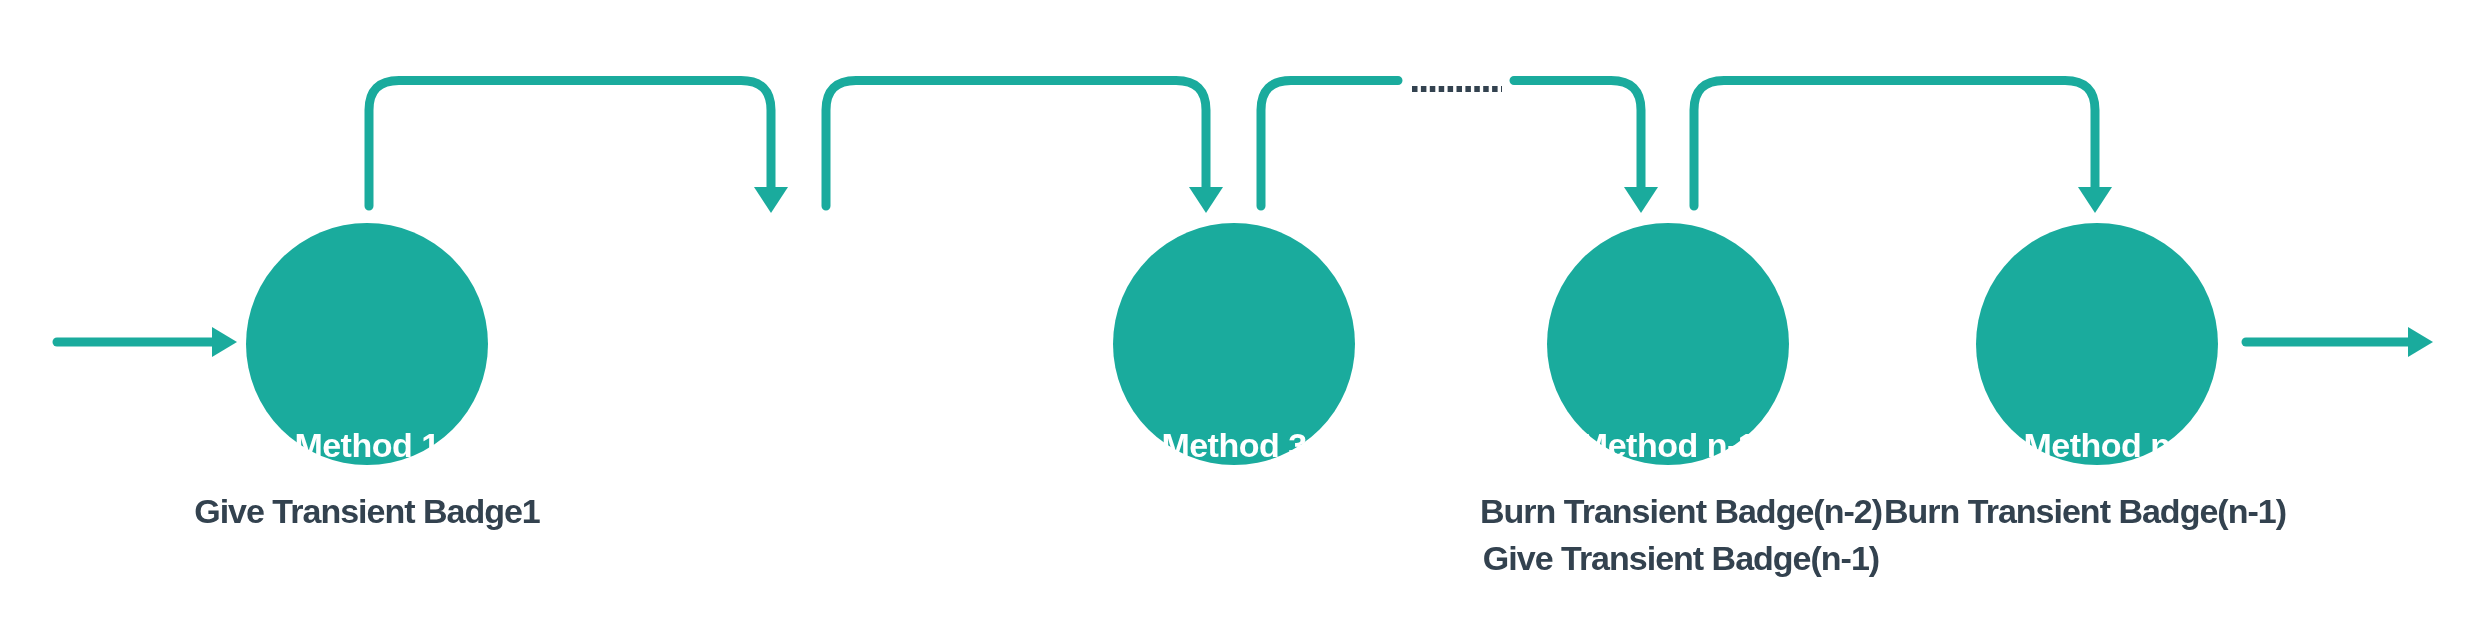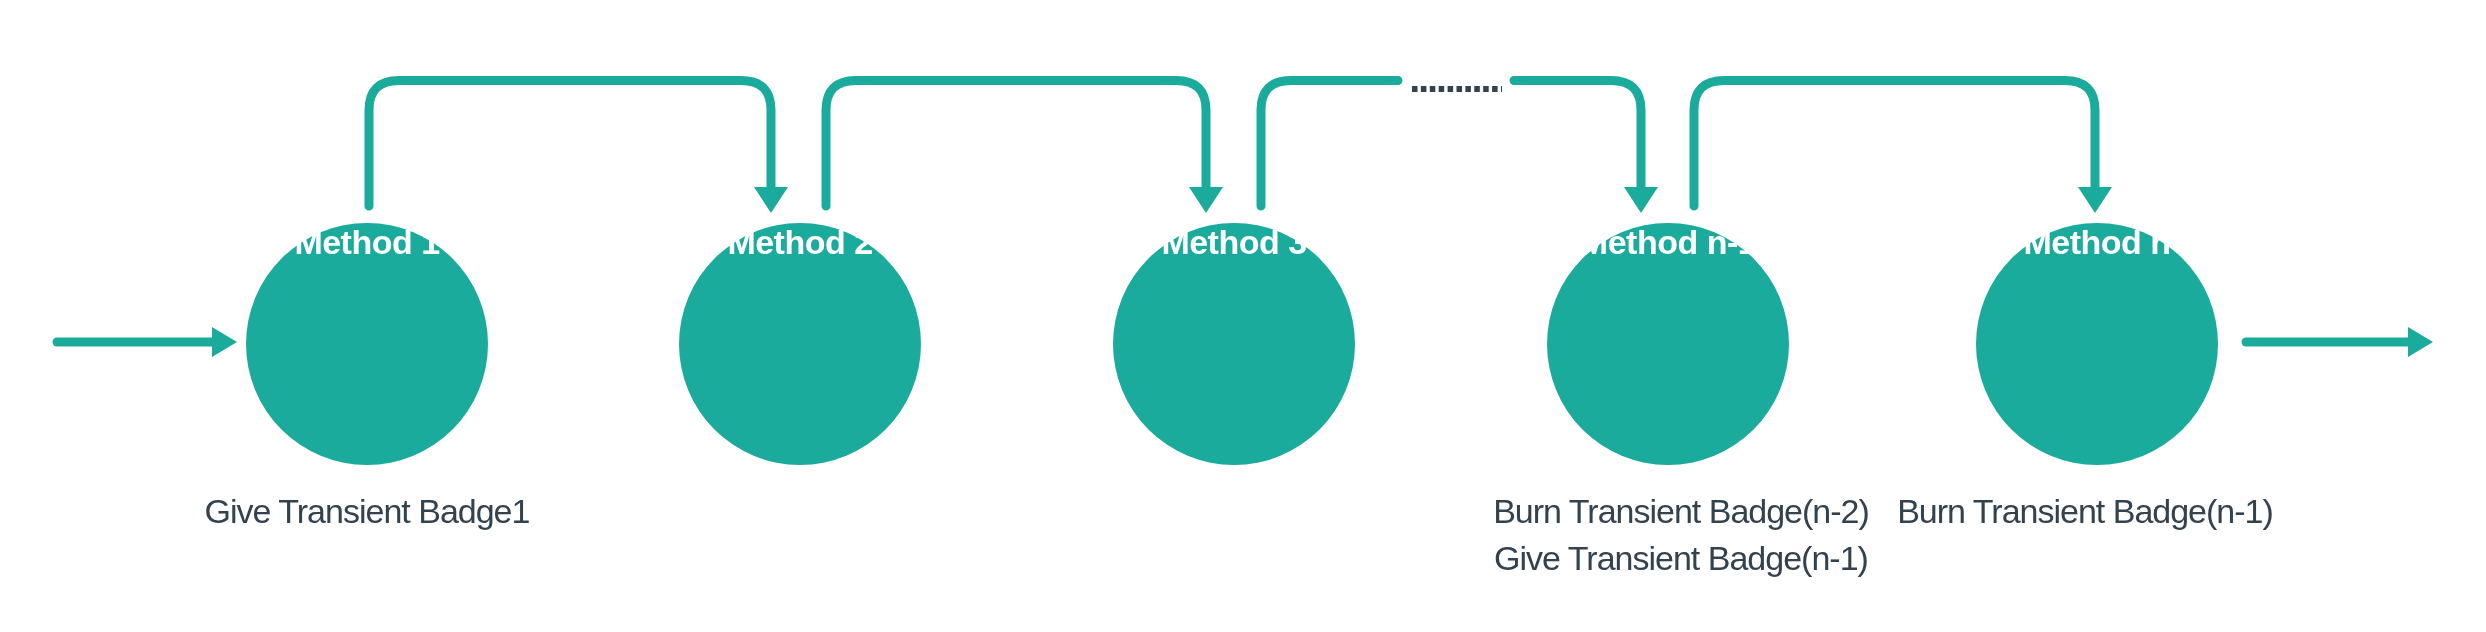--- a/index.html
+++ b/index.html
@@ -21,40 +21,40 @@
     left:0;top:0;
     width:2486px;height:632px;
   }
   .circle{
     position:absolute;
     top:223px;
     width:242px;height:242px;
     border-radius:50%;
     background:var(--teal);
     display:flex;
-    align-items:flex-start;
+    align-items:flex-end;
     justify-content:center;
   }
   .circle-label{
     color:#ffffff;
     font-size:34px;
     font-weight:700;
     letter-spacing:-0.5px;
     white-space:nowrap;
   }
   .circle.italic .circle-label{
   }
   .badges{
     position:absolute;
     top:488px;
     width:430px;
     text-align:center;
     color:var(--slate);
     font-size:34px;
-    font-weight:400;
+    font-weight:700;
     letter-spacing:-1px;
     line-height:47px;
     white-space:nowrap;
   }
 </style>
 </head>
 <body>
 
 <div class="canvas">
 
@@ -93,23 +93,20 @@
 
     <g stroke="#1aab9d" fill="#1aab9d">
       <path d="M2246 342 L2408 342" fill="none" stroke-width="9" stroke-linecap="round"></path>
       <polygon points="2408,327 2408,357 2433,342" stroke="none"></polygon>
     </g>
   </svg>
 
   <div class="circle" style="left:246px">
     <span class="circle-label">Method 1</span>
   </div>
-  <div class="circle" style="left:679px">
-    <span class="circle-label">Method 2</span>
-  </div>
   <div class="circle" style="left:1113px">
     <span class="circle-label">Method 3</span>
   </div>
   <div class="circle italic" style="left:1547px">
     <span class="circle-label">Method n-1</span>
   </div>
   <div class="circle italic" style="left:1976px">
     <span class="circle-label">Method n</span>
   </div>
 

